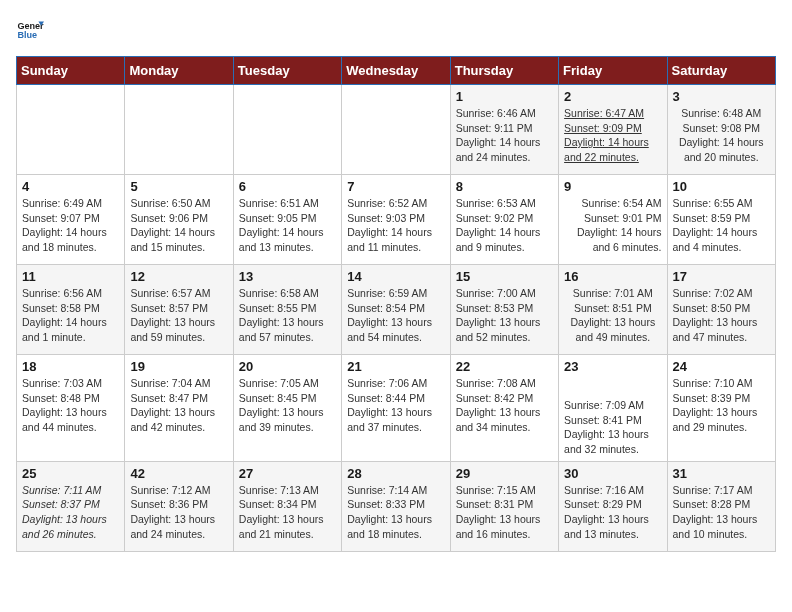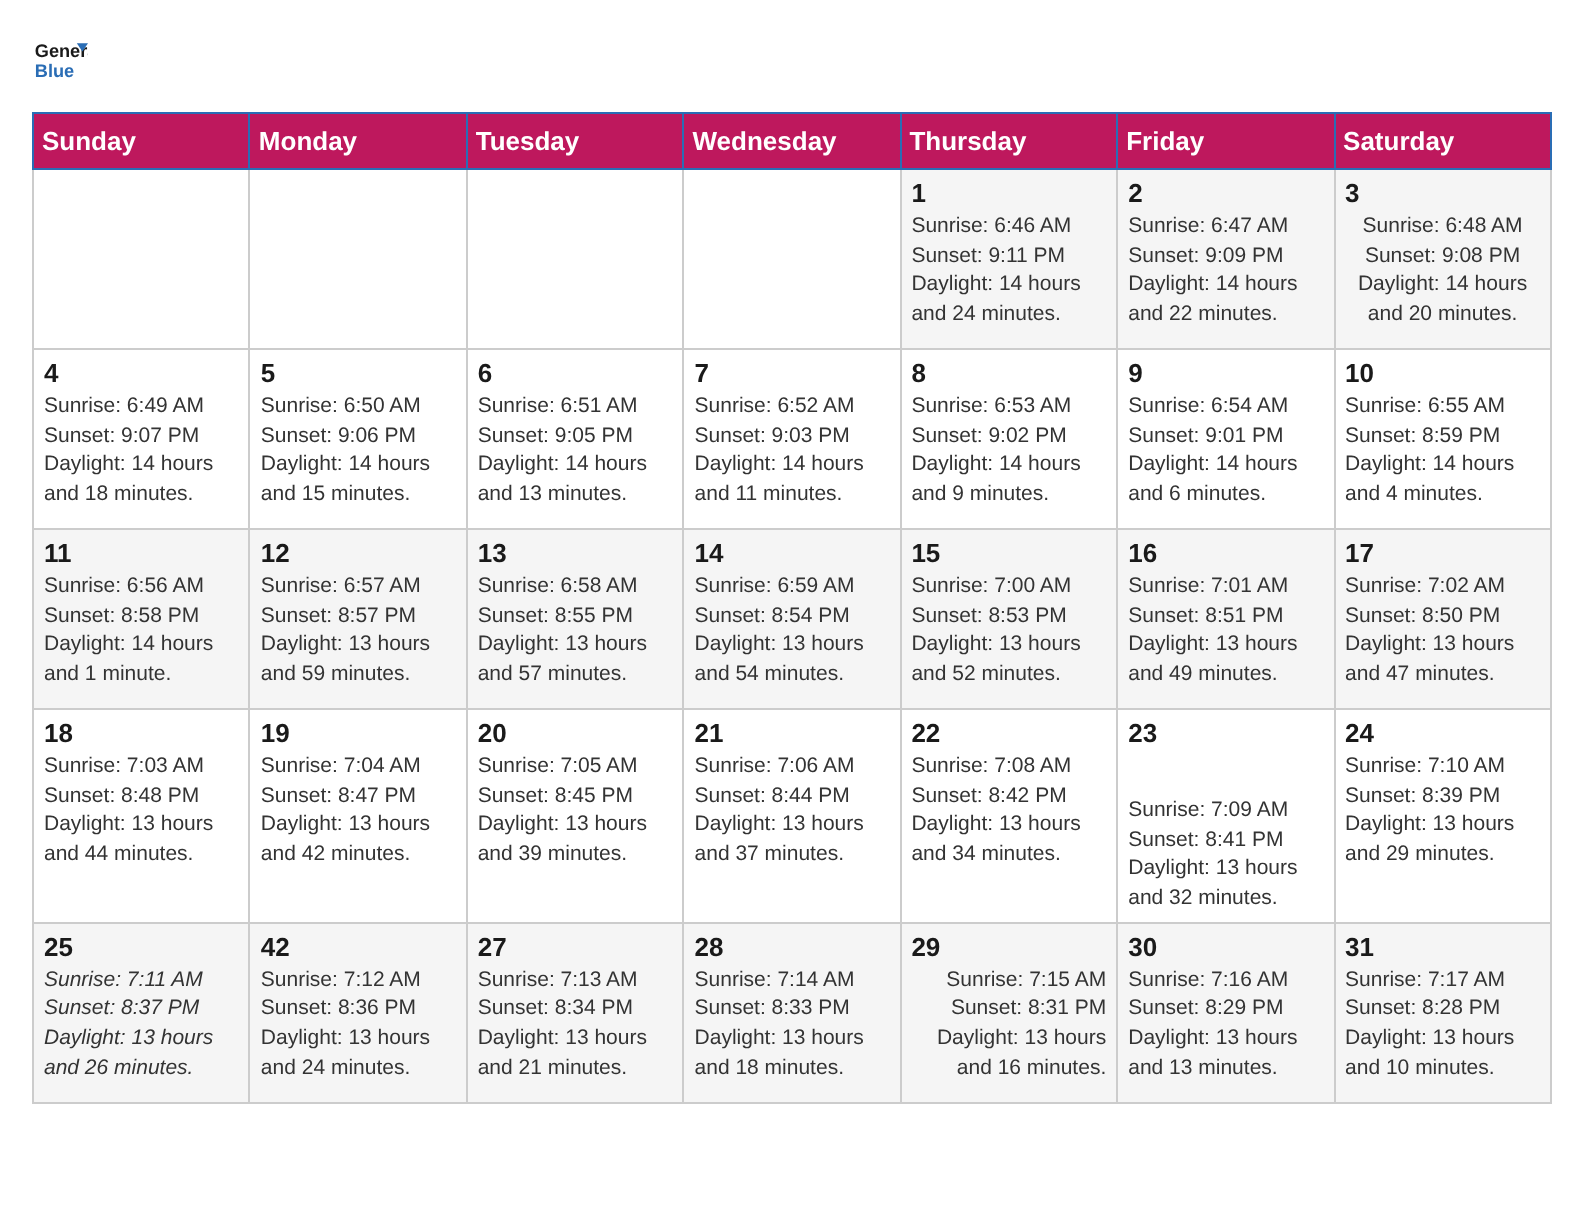--- a/index.html
+++ b/index.html
@@ -38,21 +38,21 @@
       font-size: 16px;
       color: #444;
       font-weight: normal;
     }
     table {
       width: 100%;
       border-collapse: collapse;
       table-layout: fixed;
     }
     thead tr th {
-      background: #be185d;
+      background: #7f1d1d;
       color: #fff;
       font-size: 13px;
       font-weight: bold;
       padding: 6px 4px;
       text-align: left;
       border: 1px solid #2a6db5;
     }
     tbody tr td {
       border: 1px solid #ccc;
       vertical-align: top;
@@ -118,21 +118,21 @@
         <td class="empty-cell"></td>
         <td>
           <span class="day-number">1</span>
           <div class="day-info" style="white-space: pre-line;">Sunrise: 6:46 AM
 Sunset: 9:11 PM
 Daylight: 14 hours
 and 24 minutes.</div>
         </td>
         <td>
           <span class="day-number">2</span>
-          <div class="day-info" style="white-space: pre-line;">Sunrise: 6:47 AM
+          <div class="day-info" style="white-space: pre-line; text-decoration: underline;">Sunrise: 6:47 AM
 Sunset: 9:09 PM
 Daylight: 14 hours
 and 22 minutes.</div>
         </td>
         <td>
           <span class="day-number">3</span>
           <div class="day-info" style="white-space: pre-line; text-align: center;">Sunrise: 6:48 AM
 Sunset: 9:08 PM
 Daylight: 14 hours
 and 20 minutes.</div>
@@ -169,21 +169,21 @@
         </td>
         <td>
           <span class="day-number">8</span>
           <div class="day-info" style="white-space: pre-line;">Sunrise: 6:53 AM
 Sunset: 9:02 PM
 Daylight: 14 hours
 and 9 minutes.</div>
         </td>
         <td>
           <span class="day-number">9</span>
-          <div class="day-info" style="white-space: pre-line;">Sunrise: 6:54 AM
+          <div class="day-info" style="white-space: pre-line; text-align: right;">Sunrise: 6:54 AM
 Sunset: 9:01 PM
 Daylight: 14 hours
 and 6 minutes.</div>
         </td>
         <td>
           <span class="day-number">10</span>
           <div class="day-info" style="white-space: pre-line;">Sunrise: 6:55 AM
 Sunset: 8:59 PM
 Daylight: 14 hours
 and 4 minutes.</div>
@@ -220,21 +220,21 @@
         </td>
         <td>
           <span class="day-number">15</span>
           <div class="day-info" style="white-space: pre-line;">Sunrise: 7:00 AM
 Sunset: 8:53 PM
 Daylight: 13 hours
 and 52 minutes.</div>
         </td>
         <td>
           <span class="day-number">16</span>
-          <div class="day-info" style="white-space: pre-line;">Sunrise: 7:01 AM
+          <div class="day-info" style="white-space: pre-line; text-align: center;">Sunrise: 7:01 AM
 Sunset: 8:51 PM
 Daylight: 13 hours
 and 49 minutes.</div>
         </td>
         <td>
           <span class="day-number">17</span>
           <div class="day-info" style="white-space: pre-line;">Sunrise: 7:02 AM
 Sunset: 8:50 PM
 Daylight: 13 hours
 and 47 minutes.</div>
@@ -315,21 +315,21 @@
         </td>
         <td>
           <span class="day-number">28</span>
           <div class="day-info" style="white-space: pre-line;">Sunrise: 7:14 AM
 Sunset: 8:33 PM
 Daylight: 13 hours
 and 18 minutes.</div>
         </td>
         <td>
           <span class="day-number">29</span>
-          <div class="day-info" style="white-space: pre-line; text-align: right;">Sunrise: 7:15 AM
+          <div class="day-info" style="white-space: pre-line;">Sunrise: 7:15 AM
 Sunset: 8:31 PM
 Daylight: 13 hours
 and 16 minutes.</div>
         </td>
         <td>
           <span class="day-number">30</span>
           <div class="day-info" style="white-space: pre-line;">Sunrise: 7:16 AM
 Sunset: 8:29 PM
 Daylight: 13 hours
 and 13 minutes.</div>

